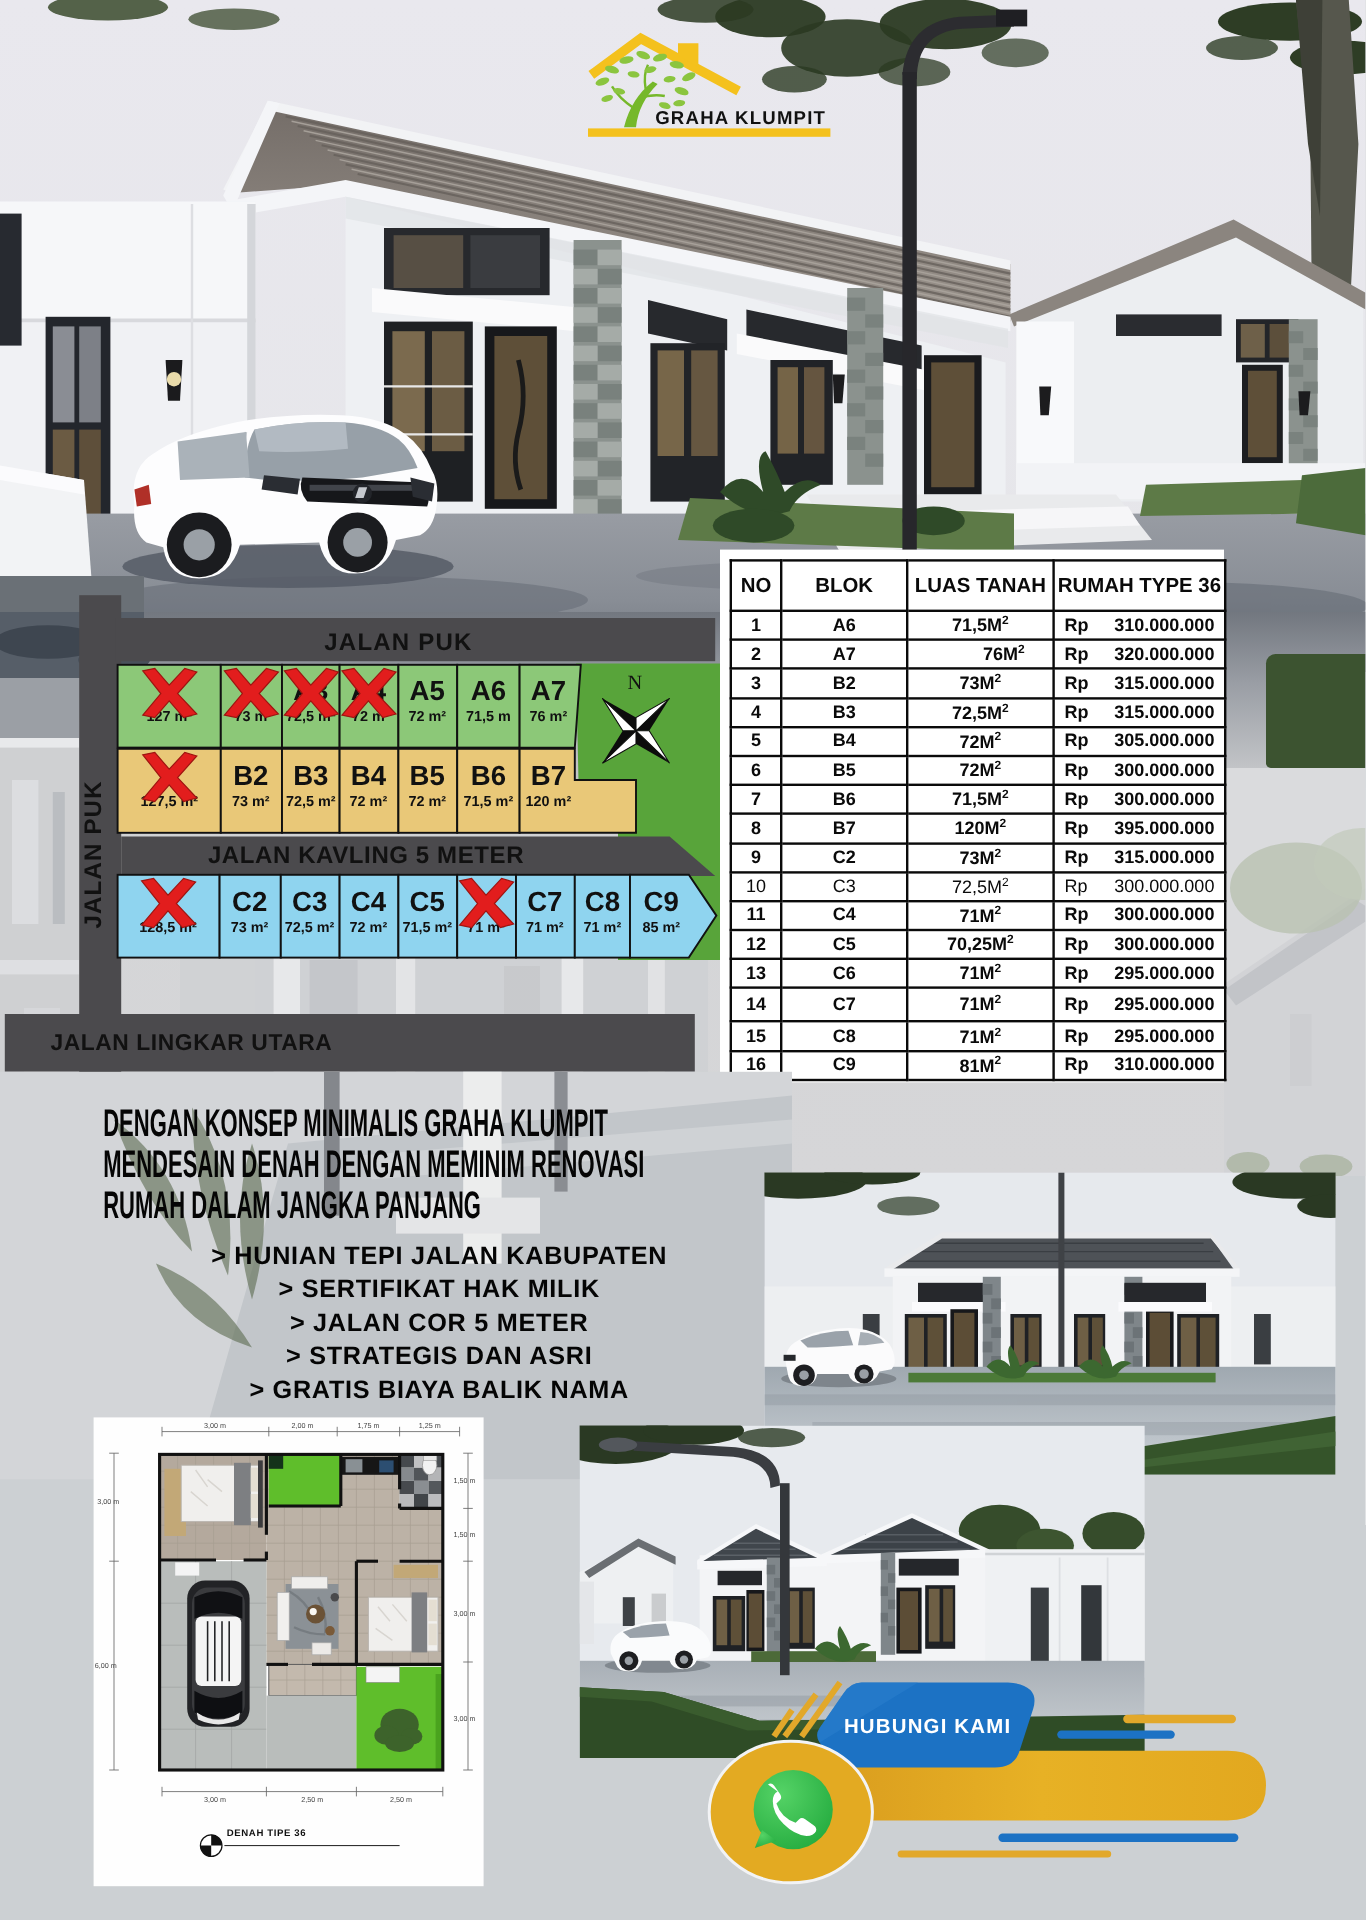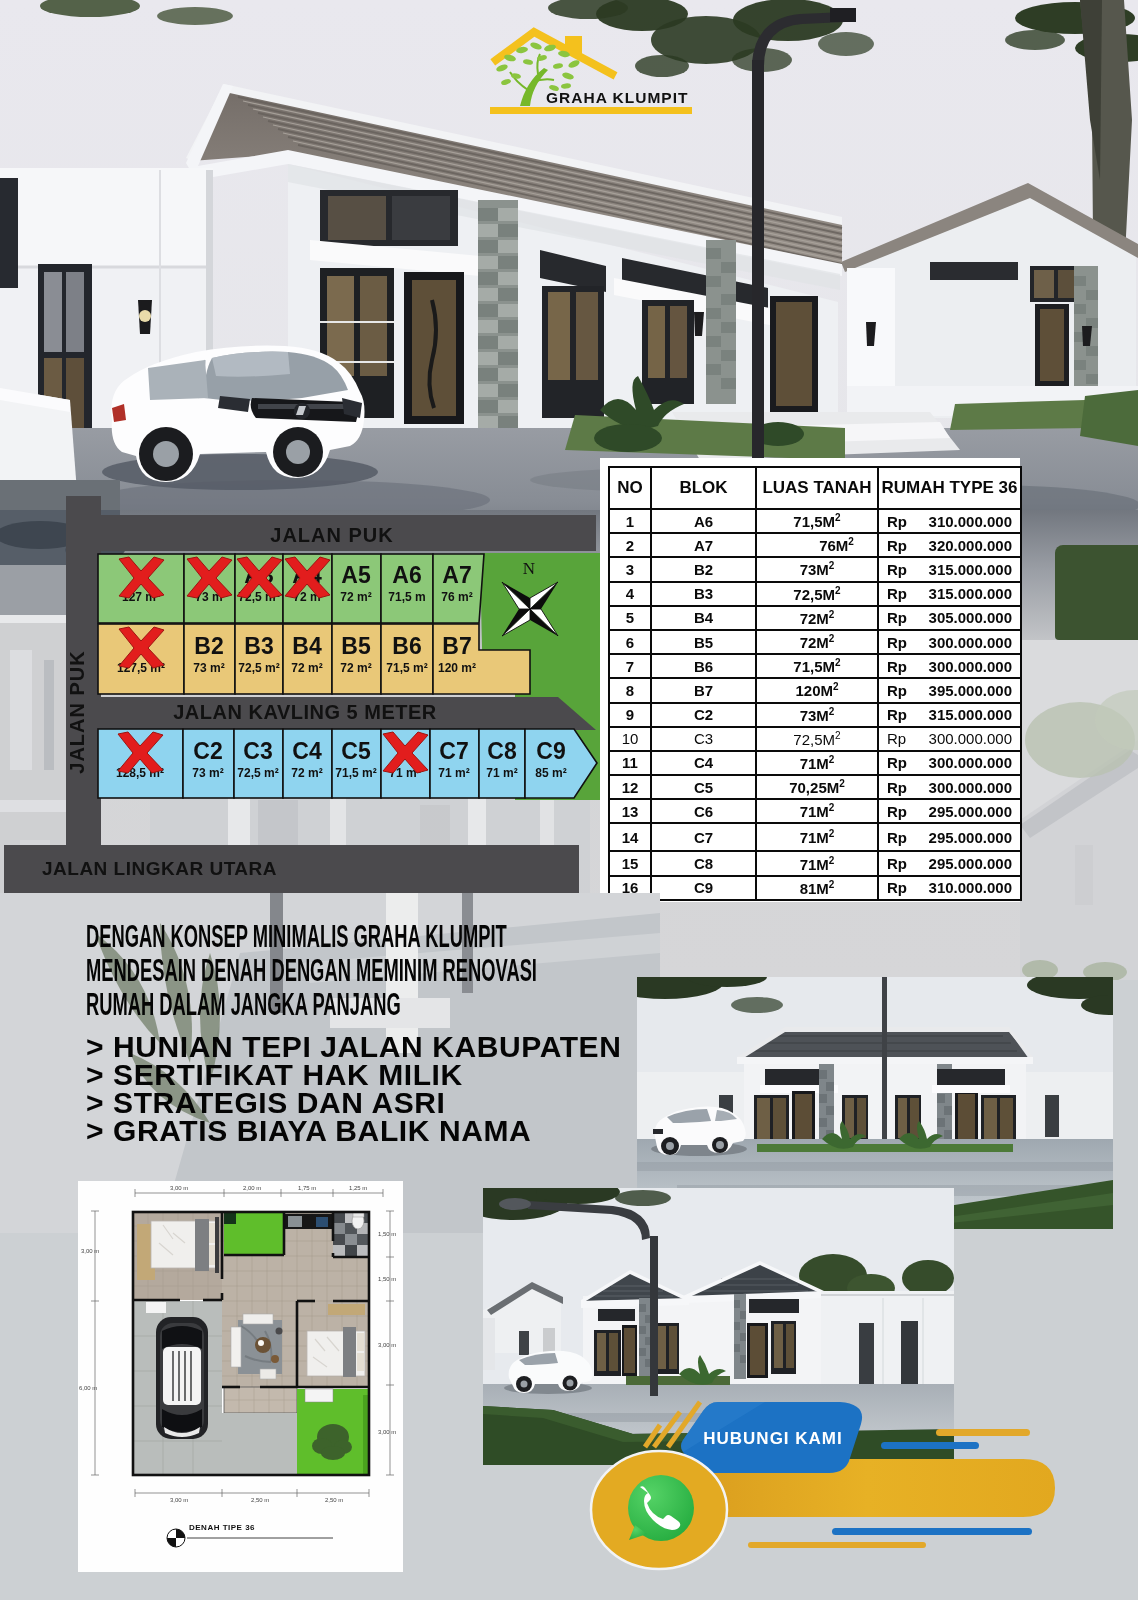--- a/index.html
+++ b/index.html
@@ -684,23 +684,24 @@
 </svg>
 
 <div class="abs" style="left:86px;top:919px;width:560px;color:#050505;">
 
   <div style="font-size:32px;font-weight:bold;transform:scale(0.573,1);transform-origin:0 0;white-space:nowrap;line-height:34px;">DENGAN KONSEP MINIMALIS GRAHA KLUMPIT</div>
 
   <div style="font-size:32px;font-weight:bold;transform:scale(0.573,1);transform-origin:0 0;white-space:nowrap;line-height:34px;">MENDESAIN DENAH DENGAN MEMINIM RENOVASI</div>
 
   <div style="font-size:32px;font-weight:bold;transform:scale(0.573,1);transform-origin:0 0;white-space:nowrap;line-height:34px;">RUMAH DALAM JANGKA PANJANG</div>
 
-  <div style="margin-top:12px;font-size:30px;font-weight:bold;line-height:28px;letter-spacing:0.6px;white-space:nowrap;">
+  <div style="margin-top:12px;font-size:21px;font-weight:bold;line-height:28px;letter-spacing:0.6px;white-space:nowrap;text-align:center;">
     <div>&gt; HUNIAN TEPI JALAN KABUPATEN</div>
     <div>&gt; SERTIFIKAT HAK MILIK</div>
+    <div>&gt; JALAN COR 5 METER</div>
     <div>&gt; STRATEGIS DAN ASRI</div>
     <div>&gt; GRATIS BIAYA BALIK NAMA</div>
   </div>
 </div>
 
 <svg class="abs" style="left:75px;top:1181px" width="330" height="391" viewBox="0 0 330 391">
 
   <rect x="3" y="0" width="325" height="391" fill="#fefefe"></rect>
 
   <g stroke="#666" stroke-width="0.7" fill="none">

